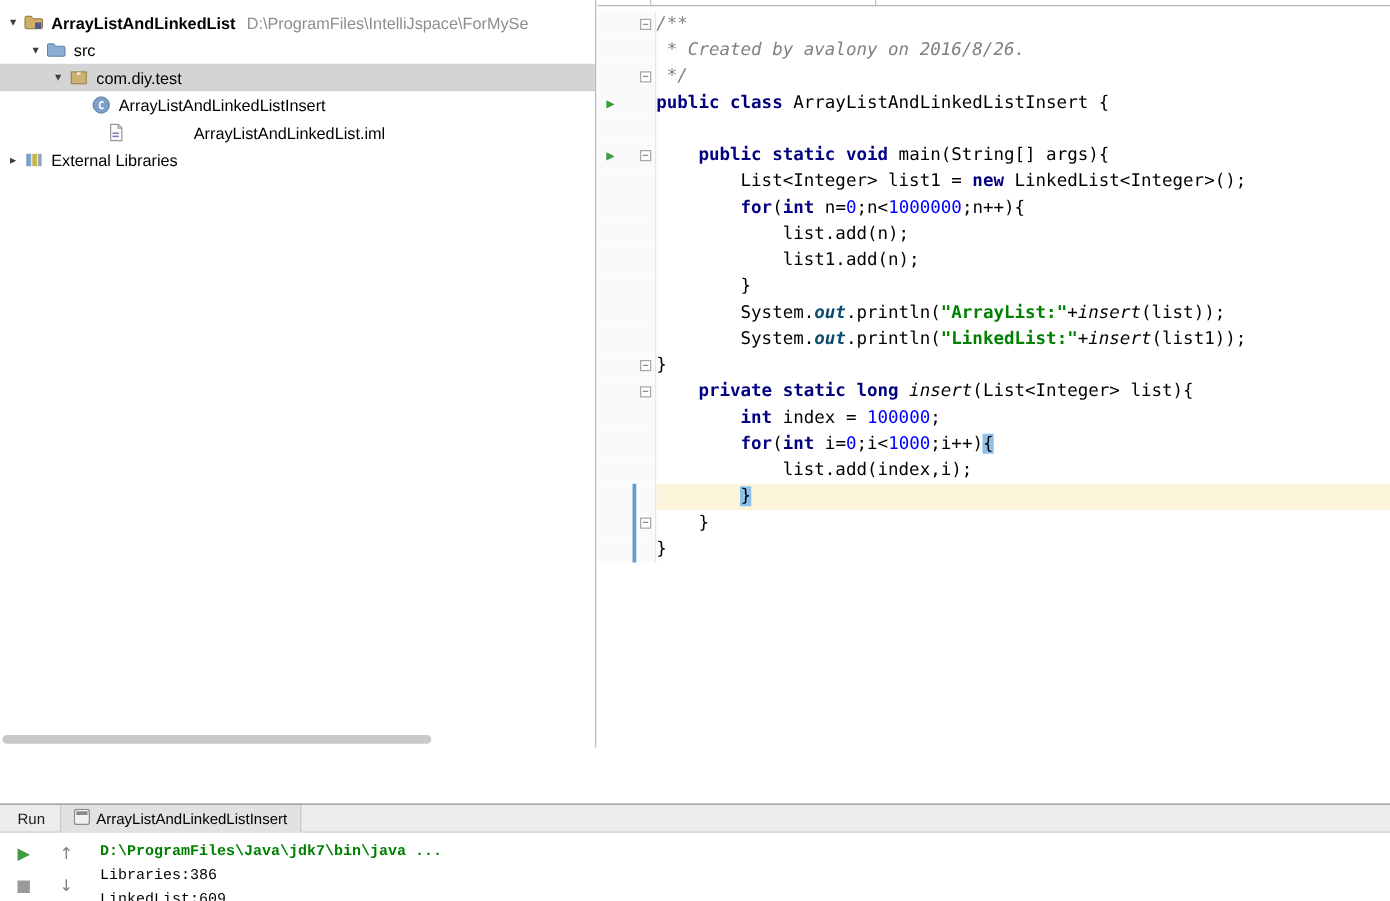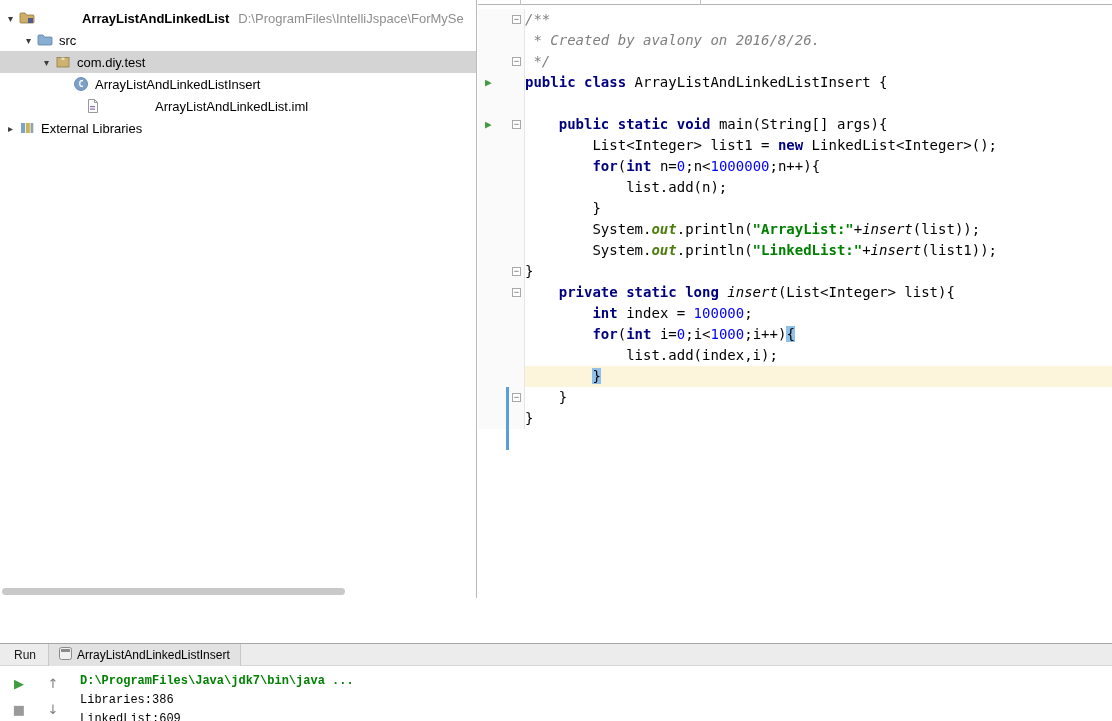--- a/index.html
+++ b/index.html
@@ -8,41 +8,41 @@
   .app { position:relative; width:1112px; height:721px; background:#fff; overflow:hidden; color:#000; font-size:13px; }
 
   
   .project-panel { position:absolute; left:0; top:0; width:477px; height:598px; background:#fff; border-right:1px solid #b9b9b9; overflow:hidden; }
   .tree { padding-top:7px; }
   .tree-row { height:22px; display:flex; align-items:center; white-space:nowrap; cursor:default; }
   .tree-row.selected { background:#d4d4d4; }
   .tree-arrow { flex:0 0 15px; text-align:center; font-size:10px; color:#3c3c3c; }
   .tree-icon { flex:0 0 18px; height:16px; display:inline-flex; align-items:center; justify-content:center; margin-right:5px; }
   .tree-label { font-size:13px; }
-  .tree-label.bold { font-weight:bold;margin-left:41px; }
+  .tree-label.bold { font-weight:bold; }
   .tree-suffix { color:#8e8e8e; margin-left:9px; }
   .hscrollbar { position:absolute; left:0; bottom:2px; width:477px; height:8px; }
   .hthumb { position:absolute; left:2px; top:0; width:343px; height:7px; background:#c9c9c9; border-radius:4px; }
 
   
   .editor-panel { position:absolute; left:478px; top:0; right:0; height:598px; background:#fff; overflow:hidden; }
   .tab-sliver { height:5px; background:#fff; border-bottom:1px solid #b4b4b4; position:relative; }
   .tab-sliver .tick { position:absolute; top:0; width:1px; height:5px; background:#c2c2c2; }
   .code { padding-top:4px; }
   .code-line { display:flex; height:21px; font-family:"DejaVu Sans Mono","Liberation Mono",monospace; font-size:14px; line-height:21px; }
   .gutter-cell { flex:0 0 47px; position:relative; background:#fafafa; border-right:1px solid #e6e6e6; }
   .run-mark { position:absolute; left:7px; top:0; color:#3f9c3f; font-size:11px; line-height:21px; }
   .fold-box { position:absolute; right:3px; top:6px; width:9px; height:9px; border:1px solid #a8a8a8; background:#fff; font-size:9px; line-height:7px; text-align:center; color:#555; font-family:"Liberation Sans",sans-serif; }
   .code-text { flex:1; white-space:pre; }
   .caret-line .code-text { background:#fcf5dc; }
   .tok-kw  { color:#000080; font-weight:bold; }
   .tok-str { color:#008000; font-weight:bold; }
   .tok-num { color:#0000ff; }
   .tok-cm  { color:#808080; font-style:italic; }
-  .tok-sf  { color:#4d7c0f; font-weight:bold; font-style:italic; }
+  .tok-sf  { color:#0c4a6e; font-weight:bold; font-style:italic; }
   .tok-sm  { font-style:italic;text-align:right; }
   .tok-brace { background:#8fc0ea; }
   .change-bar { position:absolute; left:28px; top:387px; width:3px; height:63px; background:#5c9fd6; }
 
   
   .run-panel { position:absolute; left:0; top:598px; width:1112px; height:123px; background:#14532d; border-top:1px solid #a6a6a6;margin-top:45px; }
   .run-header { height:22px; background:#ececec; border-bottom:1px solid #d6d6d6; display:flex; align-items:center; padding-left:14px; }
   .run-title { font-size:12px; color:#1a1a1a; margin-right:12px; }
   .run-tab { display:flex; align-items:center; gap:5px; height:22px; padding:0 10px; background:#e2e2e2; border-left:1px solid #c8c8c8; border-right:1px solid #c8c8c8; font-size:12px; }
   .run-body { position:relative; height:100px; background:#fff; }
@@ -175,20 +175,24 @@
         <div class="code-line">
           <span class="gutter-cell"></span>
           <span class="code-text"><span class="tok-pl">        </span><span class="tok-kw">for</span><span class="tok-pl">(</span><span class="tok-kw">int</span><span class="tok-pl"> n=</span><span class="tok-num">0</span><span class="tok-pl">;n&lt;</span><span class="tok-num">1000000</span><span class="tok-pl">;n++){</span></span>
         </div>
         <div class="code-line">
           <span class="gutter-cell"></span>
           <span class="code-text"><span class="tok-pl">            list.add(n);</span></span>
         </div>
         <div class="code-line">
           <span class="gutter-cell"></span>
+          <span class="code-text"><span class="tok-pl">            list1.add(n);</span></span>
+        </div>
+        <div class="code-line">
+          <span class="gutter-cell"></span>
           <span class="code-text"><span class="tok-pl">        }</span></span>
         </div>
         <div class="code-line">
           <span class="gutter-cell"></span>
           <span class="code-text"><span class="tok-pl">        System.</span><span class="tok-sf">out</span><span class="tok-pl">.println(</span><span class="tok-str">"ArrayList:"</span><span class="tok-pl">+</span><span class="tok-sm">insert</span><span class="tok-pl">(list));</span></span>
         </div>
         <div class="code-line">
           <span class="gutter-cell"></span>
           <span class="code-text"><span class="tok-pl">        System.</span><span class="tok-sf">out</span><span class="tok-pl">.println(</span><span class="tok-str">"LinkedList:"</span><span class="tok-pl">+</span><span class="tok-sm">insert</span><span class="tok-pl">(list1));</span></span>
         </div>

